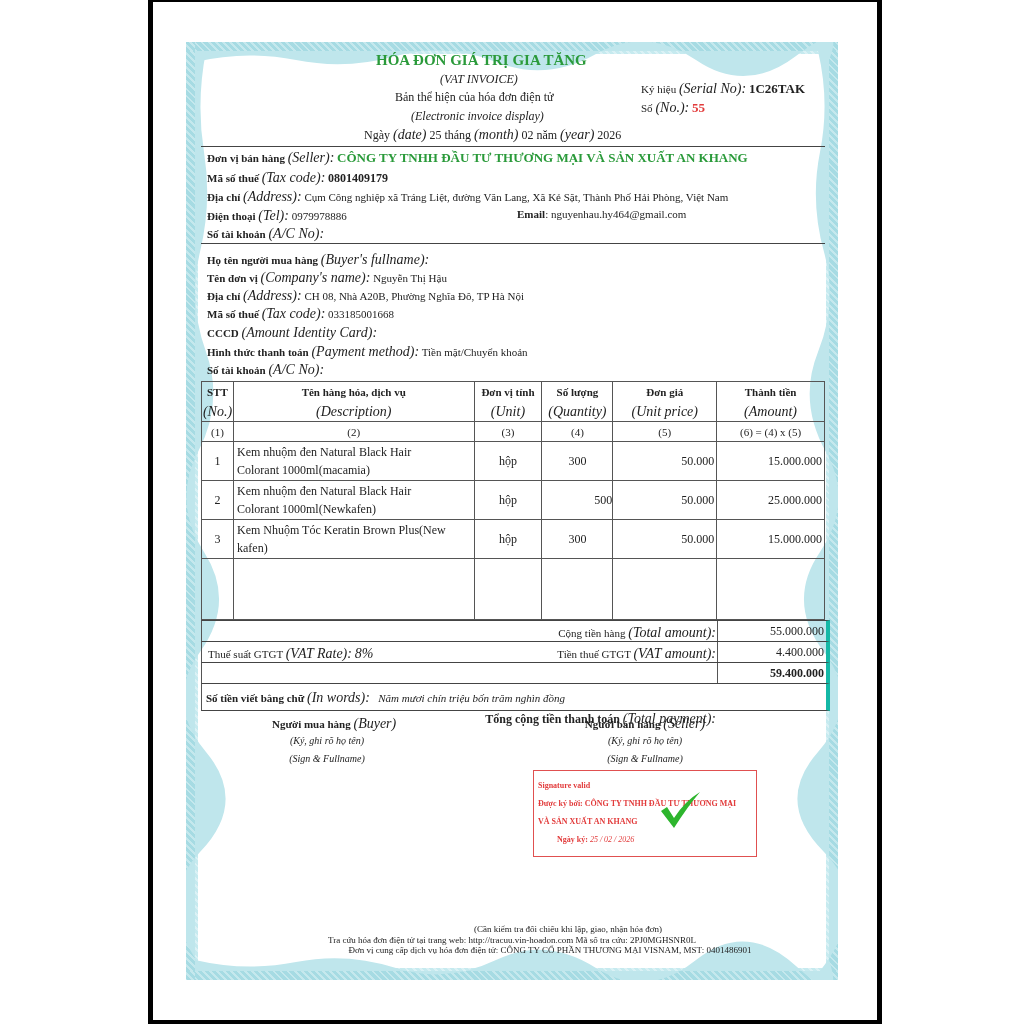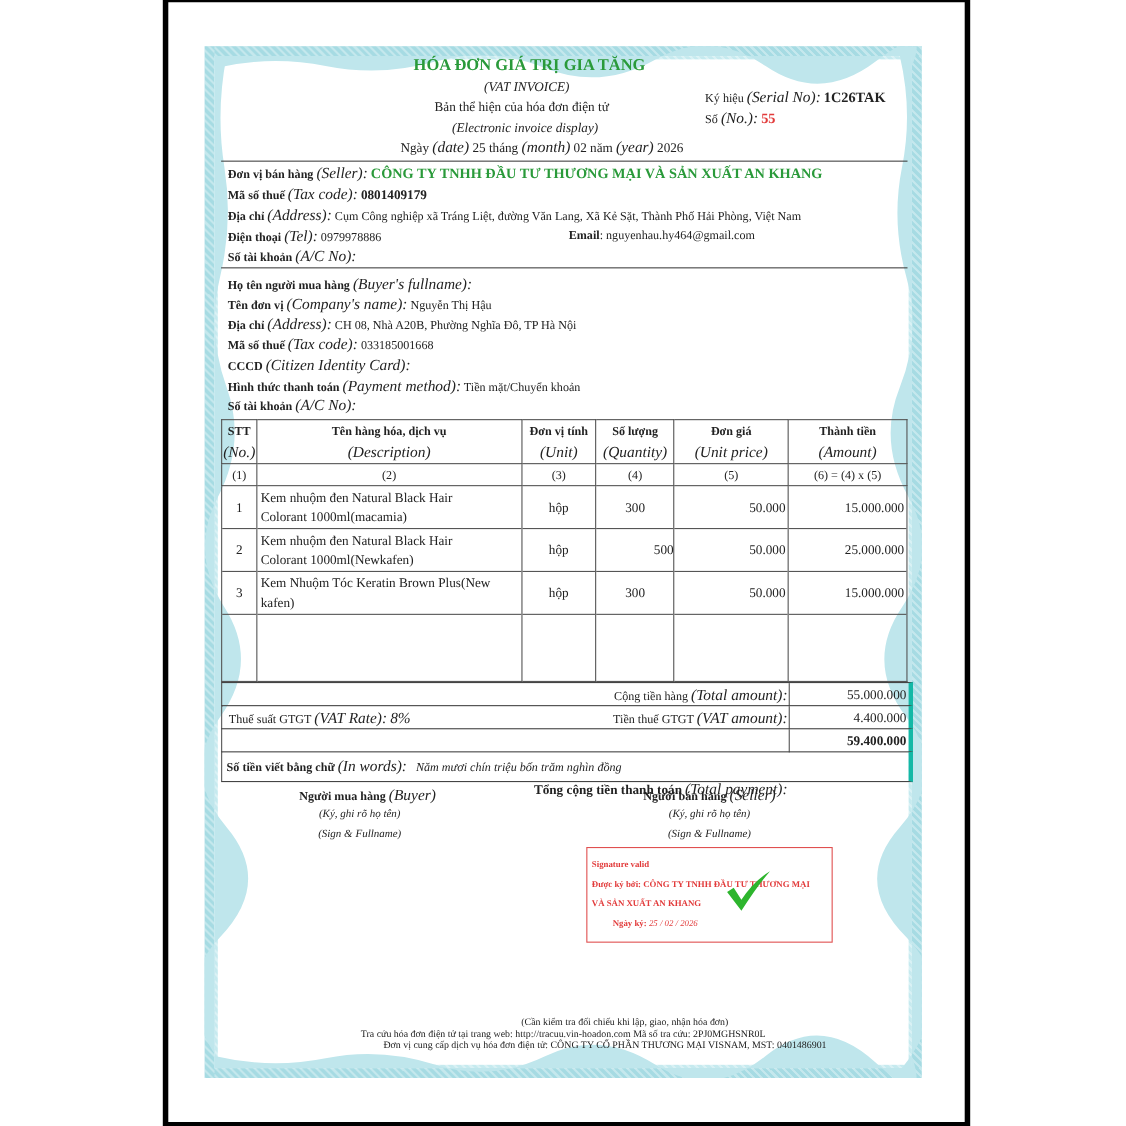--- a/index.html
+++ b/index.html
@@ -92,21 +92,21 @@
 </div>
 <div class="abs lbl" style="left:207px;top:288px;">
   <span class="b">Địa chỉ</span> <span class="it">(Address):</span>
   <span>CH 08, Nhà A20B, Phường Nghĩa Đô, TP Hà Nội</span>
 </div>
 <div class="abs lbl" style="left:207px;top:306px;">
   <span class="b">Mã số thuế</span> <span class="it">(Tax code):</span>
   <span>033185001668</span>
 </div>
 <div class="abs lbl" style="left:207px;top:325px;">
-  <span class="b">CCCD</span> <span class="it">(Citizen Identity Card):</span>
+  <span class="b">CCCD</span> <span class="it">(Amount Identity Card):</span>
   <span></span>
 </div>
 <div class="abs lbl" style="left:207px;top:344px;">
   <span class="b">Hình thức thanh toán</span> <span class="it">(Payment method):</span>
   <span>Tiền mặt/Chuyển khoản</span>
 </div>
 <div class="abs lbl" style="left:207px;top:362px;">
   <span class="b">Số tài khoản</span> <span class="it">(A/C No):</span>
   <span></span>
 </div>

